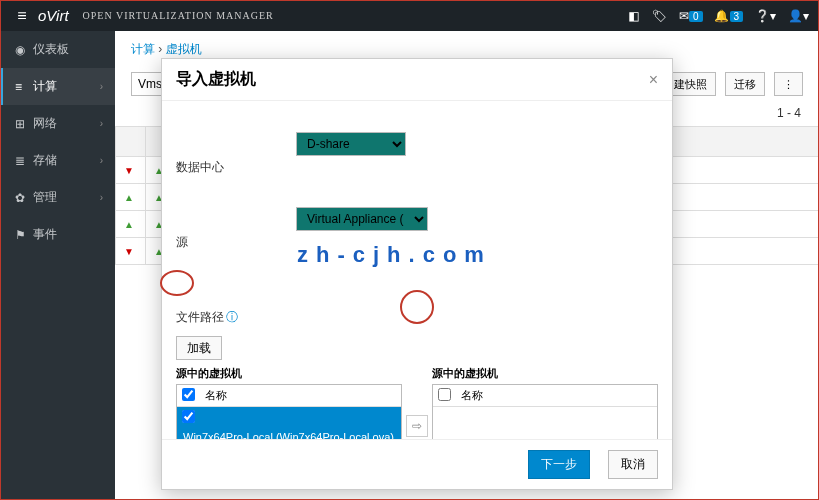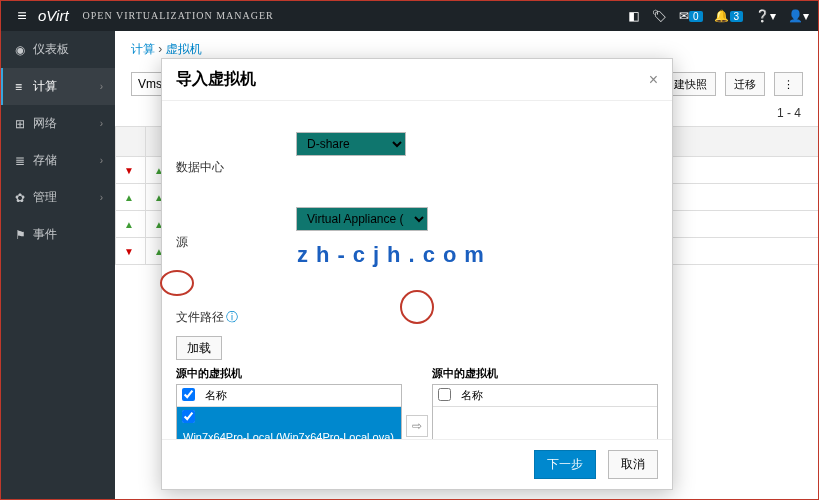--- a/index.html
+++ b/index.html
@@ -52,21 +52,21 @@
 .list-head .col-check { width: 22px; text-align: center; padding: 3px 0; }
 .list-head .col-name { flex: 1; padding: 3px 6px; }
 .list-row { display: flex; font-size: 11px; }
 .list-row.selected { background: #0088ce; color: #fff; flex-direction: column; }
 .list-row .col-check { width: 22px; text-align: center; padding: 3px 0; }
 .list-row .col-name { flex: 1; padding: 3px 6px; }
 .list-scroll-hint { display:flex; justify-content: space-between; border-top:1px solid #ddd; font-size:10px; color:#999; padding:0 4px;}
 .arrow-col { width: 30px; display: flex; flex-direction: column; align-items: center; justify-content: center; gap: 24px; }
 .arrow-btn { width: 22px; height: 22px; border: 1px solid #ccc; background: #fff; font-size: 12px; color: #888; cursor: pointer; display:flex; align-items:center; justify-content:center; }
 .arrow-btn.disabled { color: #ddd; cursor: default; }
-.modal-footer { padding: 10px 14px; border-top: 1px solid #eee; display: flex; justify-content: flex-end; gap: 12px; }
+.modal-footer { padding: 10px 14px; border-top: 1px solid #eee; display: flex; justify-content: flex-end; gap: 18px; }
 .btn-primary { background: #0088ce; color: #fff; border: 1px solid #0077b3; padding: 5px 12px; font-size: 12px; cursor: pointer; }
 .btn-default { background: #f9f9f9; border: 1px solid #bbb; padding: 5px 12px; font-size: 12px; cursor: pointer; }
 .watermark { position: absolute; top: 242px; left: 297px; font-size: 22px; font-weight: bold; color: #1b5fbf; letter-spacing: 8px; pointer-events: none; z-index: 50; text-align: center; }
 .border-outer { position: absolute; inset: 0; border: 1px solid #c0392b; pointer-events: none; z-index: 60; }
 .circle-red { position: absolute; border: 2px solid #c0392b; border-radius: 50%; pointer-events: none; z-index: 55; }
 </style>
 </head>
 <body>
 
 <div class="topbar">

